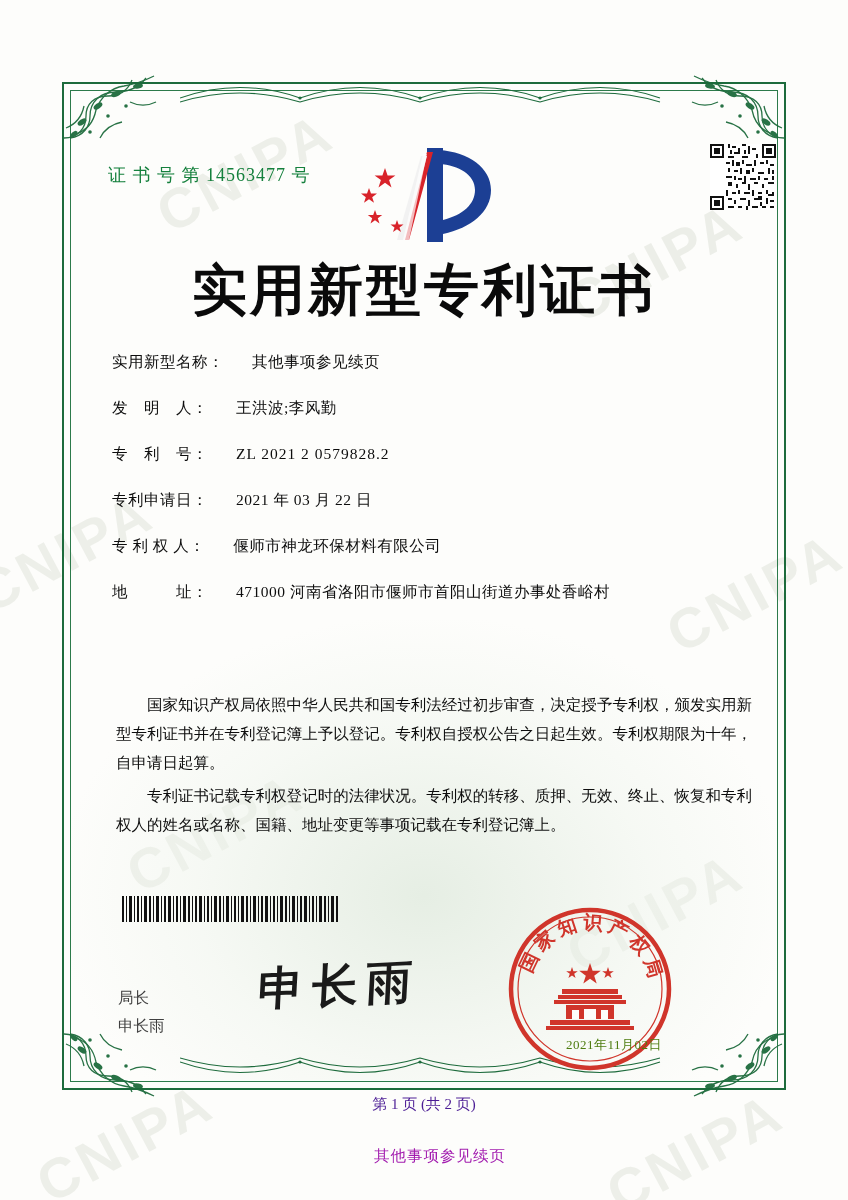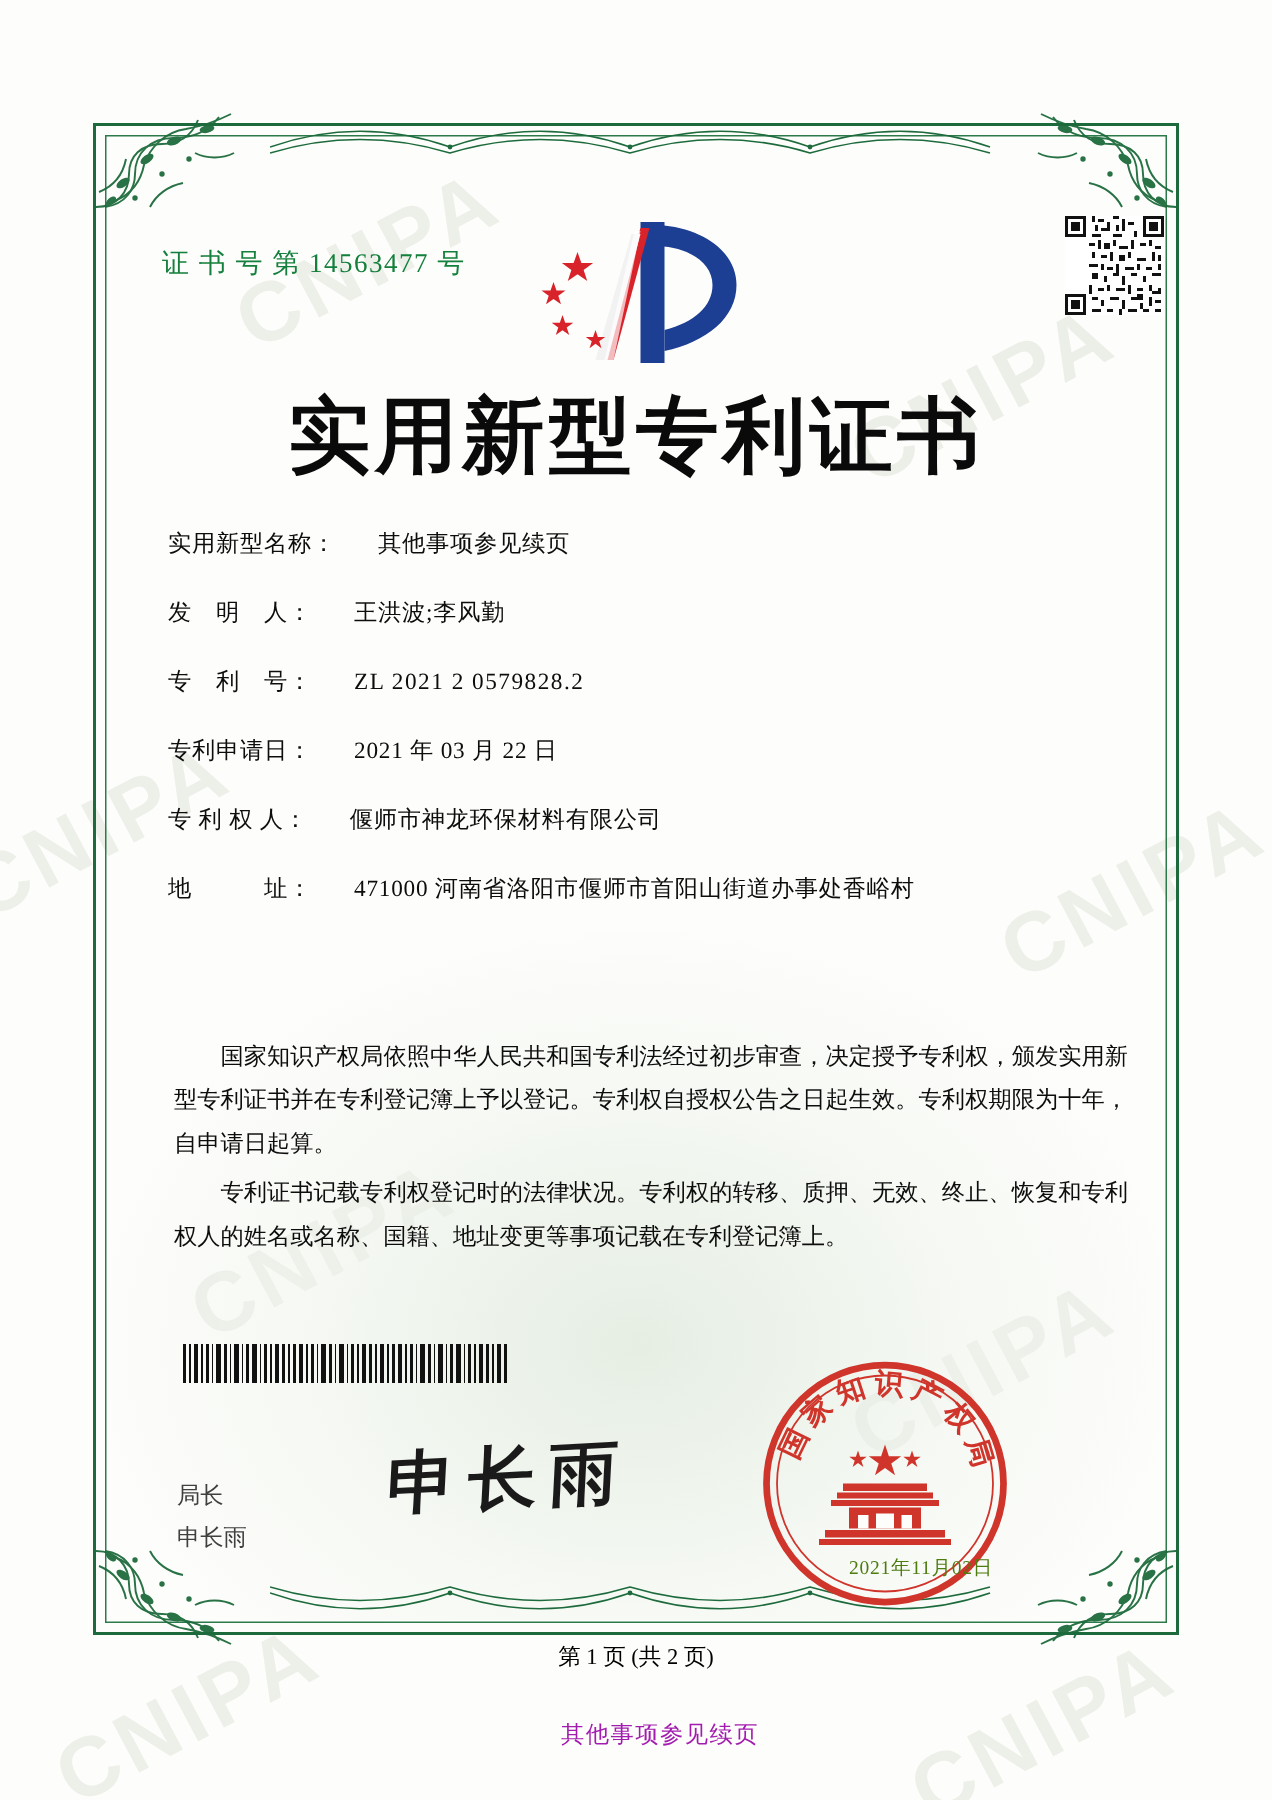--- a/index.html
+++ b/index.html
@@ -193,21 +193,21 @@
     color: #4d7c0f;
     letter-spacing: .5px;
   }
 
   
   .page-no {
     position: absolute;
     left: 0; right: 0; top: 1095px;
     text-align: center;
     font-size: 15px;
-    color: #000000;
+    color: #4c1d95;
   }
   .footer-note {
     position: absolute;
     left: 10px; right: 0; top: 1146px;
     text-align: center;
     font-size: 15.5px;
     color: #a21caf;
     letter-spacing: 1px;
     padding-left: 22px;
   }

